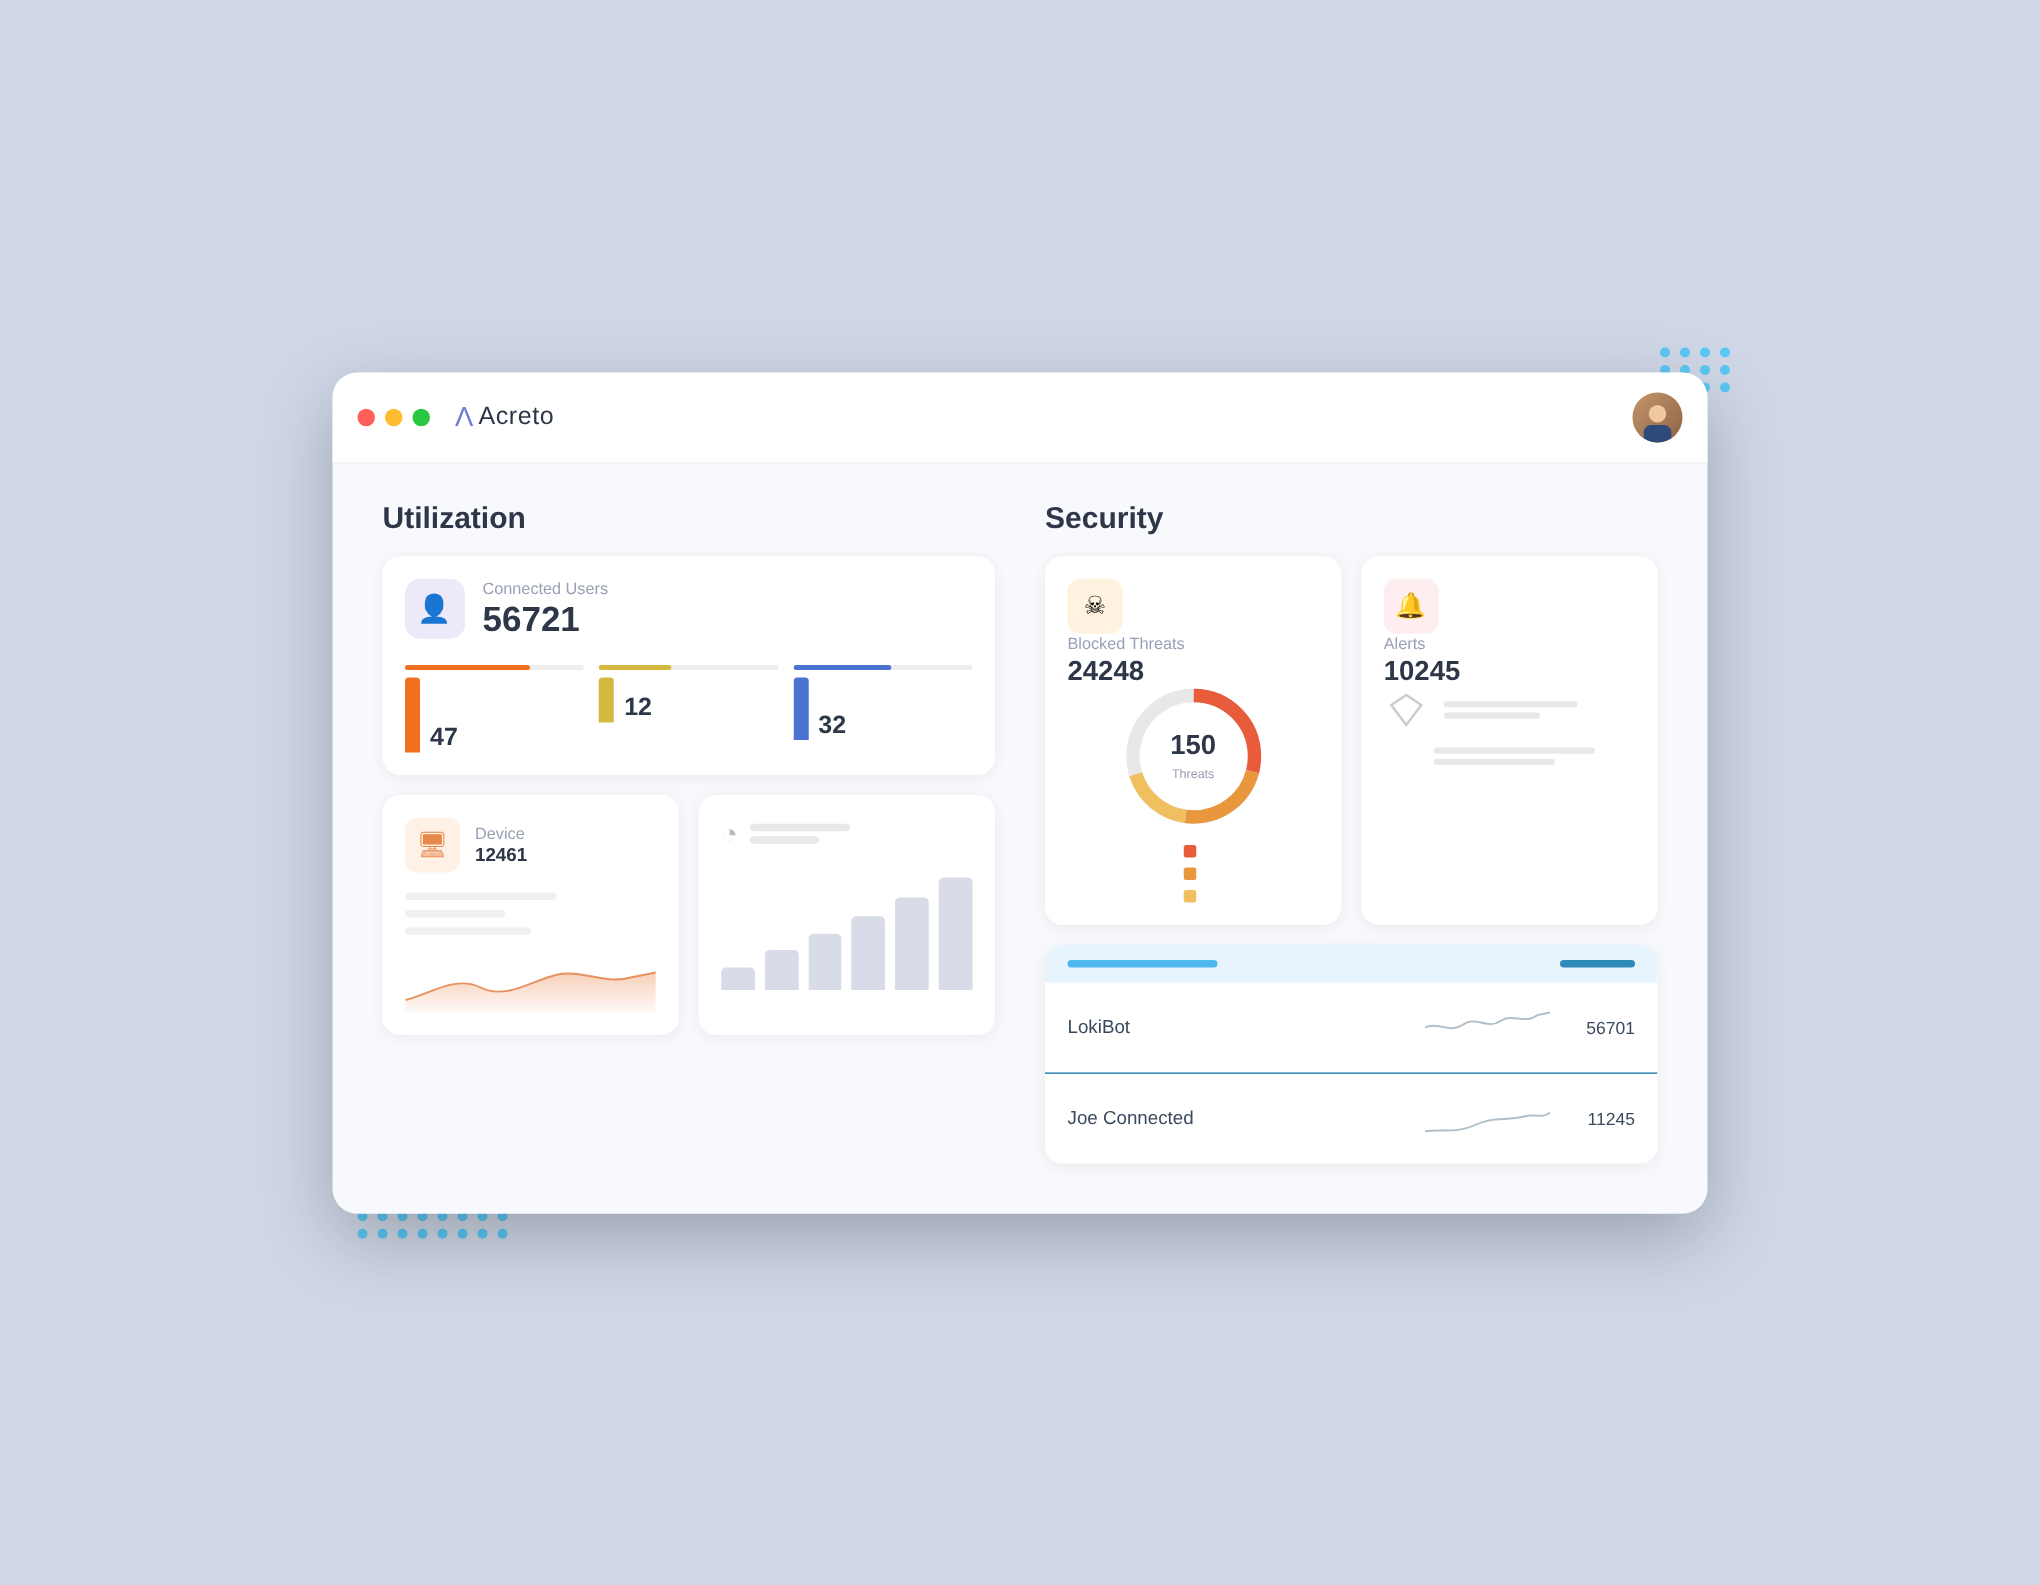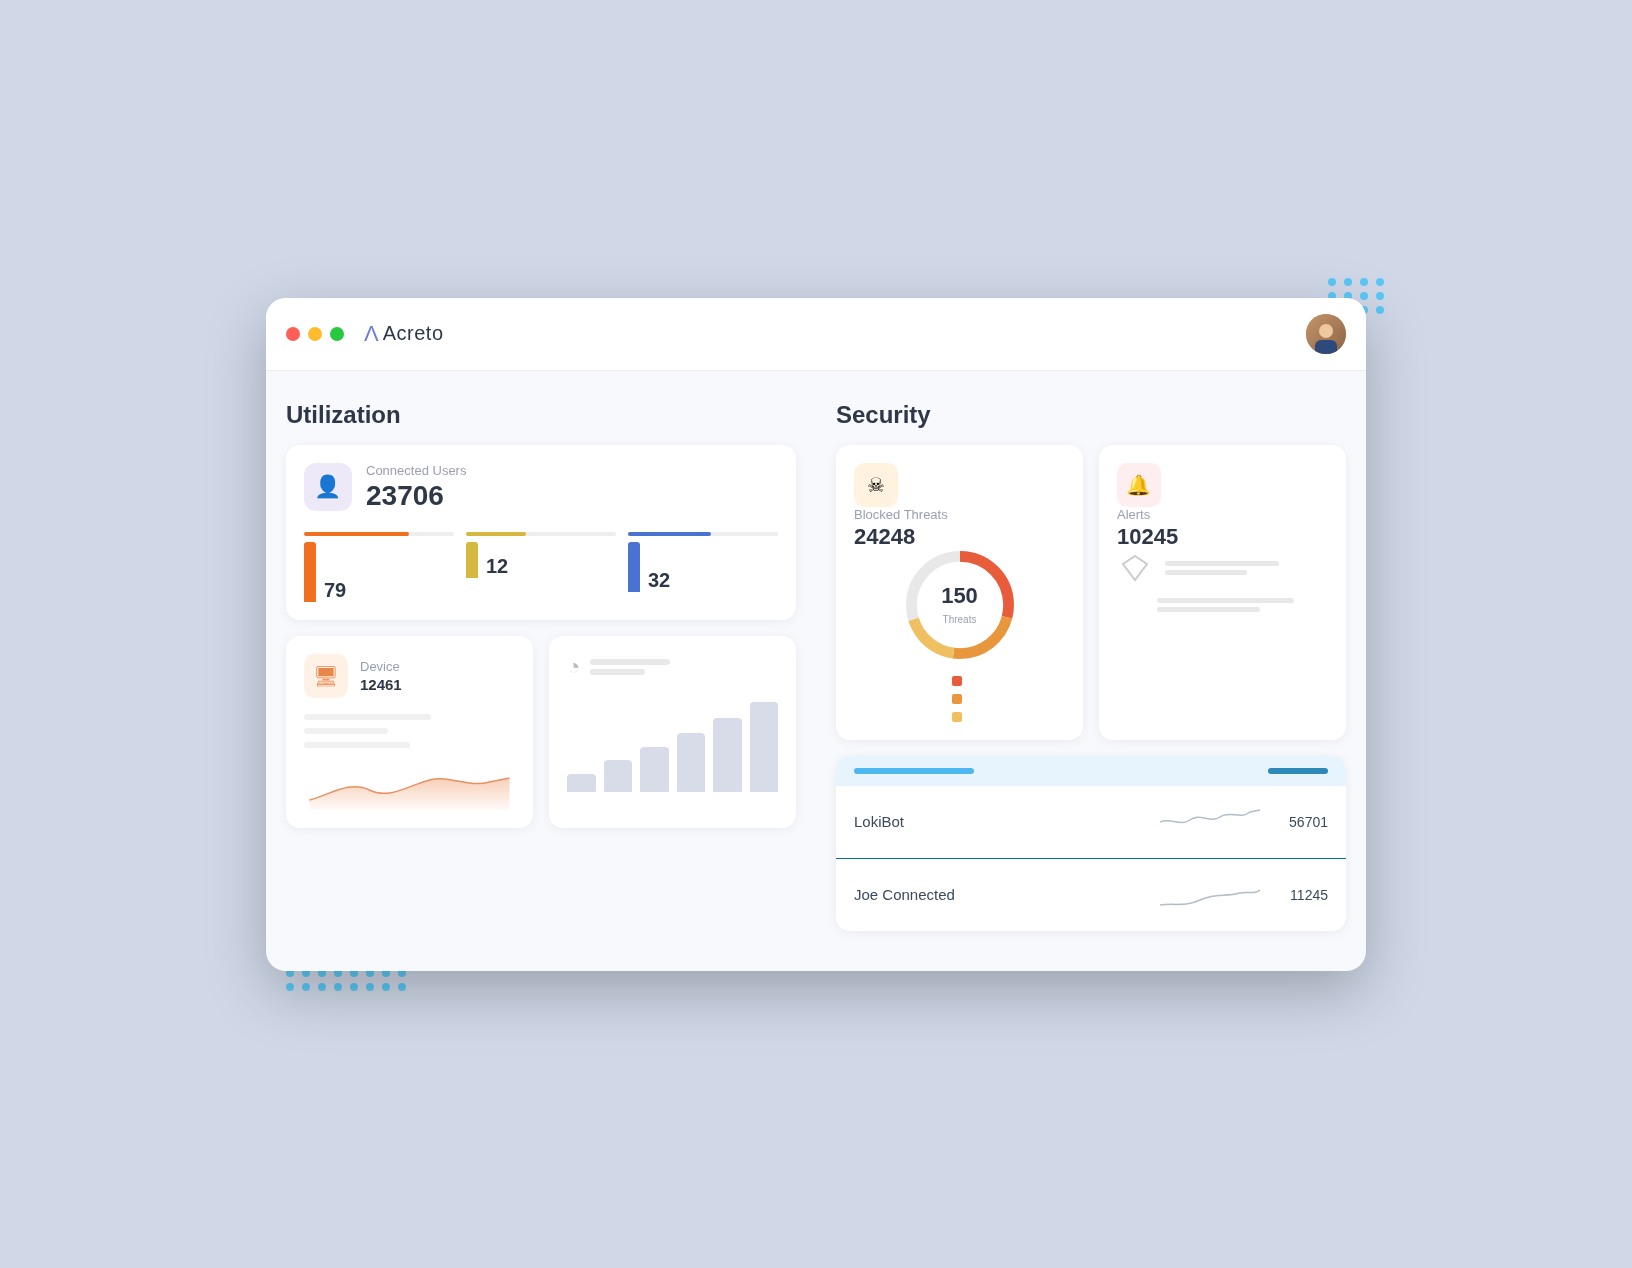--- a/index.html
+++ b/index.html
@@ -115,21 +115,21 @@
     }
     .avatar-body {
       width: 22px;
       height: 16px;
       background: #2d4a7a;
       border-radius: 6px 6px 0 0;
       margin: 0 auto;
     }
 
     .main-content {
-      padding: 30px 20px 40px;
+      padding: 30px 40px 40px;
     }
 
     .sections {
       display: grid;
       grid-template-columns: 1fr 1fr;
       gap: 40px;
     }
 
     .section-title {
       font-size: 24px;
@@ -555,33 +555,33 @@
         <div class="utilization-section">
           <div class="section-title">Utilization</div>
 
           <div class="card util-top-card">
             <div class="util-header">
               <div class="util-icon-bg">
                 <span class="util-icon">👤</span>
               </div>
               <div>
                 <div class="util-label">Connected Users</div>
-                <div class="util-value">23706</div>
+                <div class="util-value">56721</div>
               </div>
             </div>
 
             <div class="util-bars">
 
               <div class="bar-item">
                 <div class="bar-top-line">
                   <div class="bar-top-fill" style="width:70%; background:#f07020; height:4px; border-radius:2px;"></div>
                 </div>
                 <div class="bar-display">
                   <div class="bar-rect" style="height:60px; background:#f07020;"></div>
-                  <span class="bar-num">79</span>
+                  <span class="bar-num">47</span>
                 </div>
               </div>
 
               <div class="bar-item">
                 <div class="bar-top-line">
                   <div class="bar-top-fill" style="width:40%; background:#d4b840; height:4px; border-radius:2px;"></div>
                 </div>
                 <div class="bar-display">
                   <div class="bar-rect" style="height:36px; background:#d4b840;"></div>
                   <span class="bar-num">12</span>

